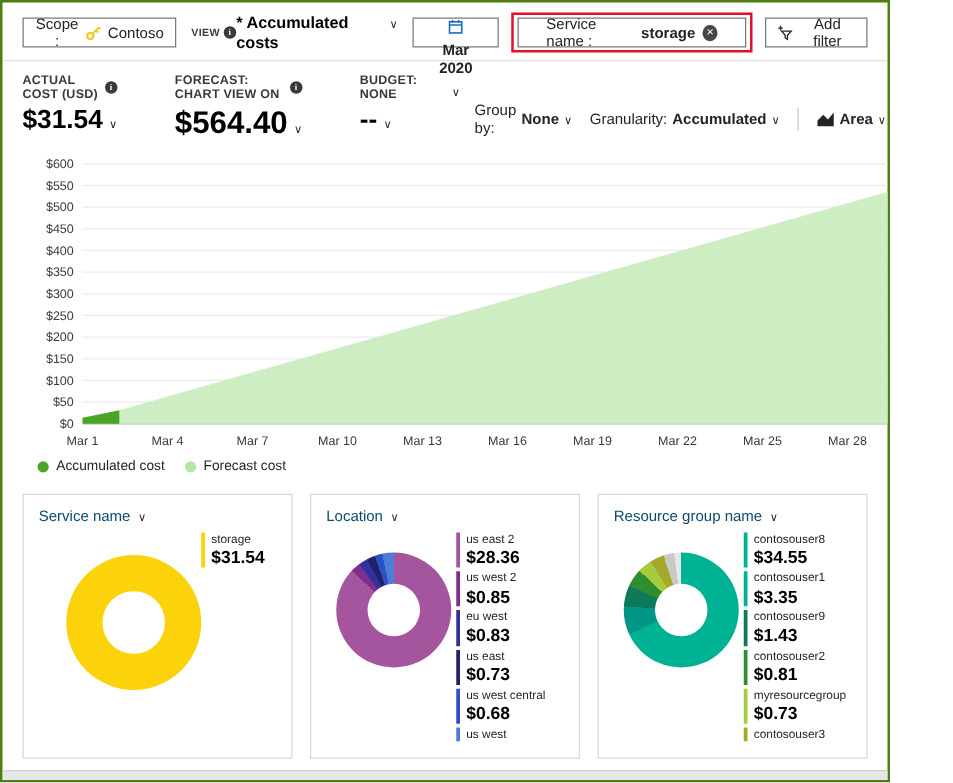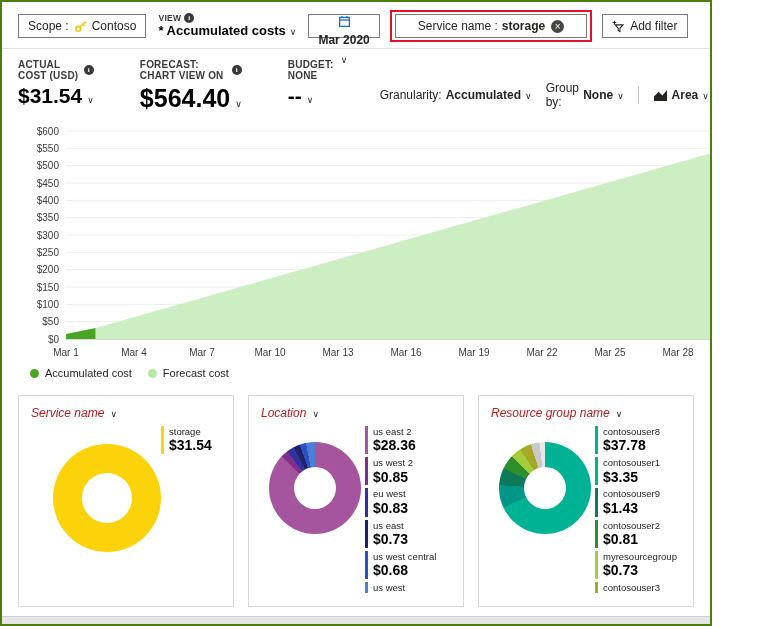--- a/index.html
+++ b/index.html
@@ -5,21 +5,21 @@
   *{box-sizing:border-box;margin:0;padding:0;}
   html,body{margin:0;padding:0;background:#fff;}
   body{font-family:"Liberation Sans","DejaVu Sans",sans-serif;color:#252423;}
   .page{position:relative;width:712px;height:626px;border:2px solid #4d7c0f;background:#fff;overflow:hidden;}
 
   
   .toolbar{display:flex;align-items:center;gap:10px;padding:8px 16px 6px;border-bottom:1px solid #e1e1e1;}
   .tb-btn{display:inline-flex;align-items:center;gap:5px;border:1px solid #7a7a7a;background:#fff;
           padding:0 9px;height:24px;font-size:12px;font-family:inherit;color:#252423;cursor:pointer;}
   .tb-btn.bold{font-weight:700;flex-direction:column;}
-  .view-block{display:flex;flex-direction:column;line-height:1.2;margin:0 2px;cursor:pointer;}
+  .view-block{display:flex;flex-direction:row;line-height:1.2;margin:0 2px;cursor:pointer;}
   .view-label-row{display:flex;align-items:center;gap:3px;font-size:8.5px;font-weight:700;color:#3b3a39;letter-spacing:.3px;}
   .view-value-row{display:flex;gap:4px;font-size:13px;font-weight:700;color:#000;}
   .info-icon{display:inline-block;width:10px;height:10px;border-radius:50%;background:#3b3a39;color:#fff;
              font-size:7px;line-height:10px;text-align:center;flex-shrink:0;}
   .info-icon::after{content:"i";font-family:"Liberation Serif",serif;}
   .chev::after{content:"\2228";font-size:9px;font-weight:400;color:#252423;}
   .annotation{border:2px solid #e3102c;padding:2px 3px;display:inline-flex;align-items:center;}
   .filter-pill{display:inline-flex;align-items:center;gap:4px;border:1px solid #7a7a7a;background:#fff;
                padding:0 22px;height:24px;font-size:12px;cursor:pointer;}
   .filter-pill b{font-weight:700;}
@@ -44,21 +44,21 @@
   .chart-wrap{margin:6px 10px 0;}
   #main-chart{width:742px;height:244px;display:block;}
   #main-chart text{font-family:"Liberation Sans","DejaVu Sans",sans-serif;}
   .chart-legend{display:flex;gap:16px;margin:2px 0 0 28px;font-size:11px;align-items:center;}
   .cl-item{display:flex;align-items:center;gap:6px;cursor:pointer;}
   .cl-dot{width:9px;height:9px;border-radius:50%;flex-shrink:0;}
 
   
   .cards{display:flex;gap:14px;margin:16px 16px 0;}
   .card{flex:1;border:1px solid #d8d8d8;height:212px;padding:10px 12px;overflow:hidden;background:#fff;}
-  .card-title{display:flex;align-items:center;gap:6px;font-size:12px;color:#b91c1c;cursor:pointer;font-style:italic;}
+  .card-title{display:flex;align-items:center;gap:6px;font-size:12px;color:#0c4a6e;cursor:pointer;}
   .card-body{display:flex;margin-top:6px;}
   .donut{border-radius:50%;position:relative;flex-shrink:0;cursor:pointer;}
   .donut::after{content:"";position:absolute;inset:27%;border-radius:50%;background:#fff;}
   .card:not(.card-large) .donut{width:92px;height:92px;margin:16px 4px 0 8px;}
   .card-large .donut{width:108px;height:108px;margin:18px 0 0 22px;}
   .card-legend{margin-left:auto;display:flex;flex-direction:column;gap:3px;width:106px;}
   .li{display:flex;gap:5px;}
   .li-swatch{width:3px;flex-shrink:0;}
   .li-name{font-size:9.5px;color:#252423;line-height:1.2;}
   .li-value{font-size:14px;font-weight:700;color:#000;line-height:1.2;}
@@ -151,27 +151,27 @@
         <span>BUDGET: NONE</span>
       </div>
       <div class="kpi-value budget">
         <span>--</span>
         <span class="chev"></span>
       </div>
     </div>
 
     <div class="chart-controls">
       <div class="ctrl">
+        <span>Group by:</span>
+        <span class="ctrl-value">None</span>
+        <span class="chev"></span>
+      </div>
+      <div class="ctrl">
         <span>Granularity:</span>
         <span class="ctrl-value">Accumulated</span>
-        <span class="chev"></span>
-      </div>
-      <div class="ctrl">
-        <span>Group by:</span>
-        <span class="ctrl-value">None</span>
         <span class="chev"></span>
       </div>
       <span class="vsep"></span>
       <div class="ctrl">
         <span style="display:inline-flex;">
           <svg width="15" height="13" viewBox="0 0 16 14">
               <path d="M1 13 L1 8 L6 3 L10 7 L15 1 L15 13 Z" fill="#252423"></path>
             </svg>
         </span>
         <span class="ctrl-value">Area</span>
@@ -311,21 +311,21 @@
           <span>Resource group name</span>
           <span class="chev"></span>
         </div>
         <div class="card-body">
           <div class="donut" style="background: conic-gradient(rgb(0, 178, 148) 0%, rgb(0, 178, 148) 68%, rgb(0, 150, 136) 68%, rgb(0, 150, 136) 76%, rgb(14, 122, 90) 76%, rgb(14, 122, 90) 82%, rgb(47, 143, 47) 82%, rgb(47, 143, 47) 87%, rgb(164, 204, 60) 87%, rgb(164, 204, 60) 91%, rgb(166, 168, 42) 91%, rgb(166, 168, 42) 95%, rgb(200, 200, 200) 95%, rgb(200, 200, 200) 98%, rgb(230, 230, 230) 98%, rgb(230, 230, 230) 100%);"></div>
           <div class="card-legend">
             <div class="li">
               <span class="li-swatch" style="background: rgb(0, 178, 148);"></span>
               <div>
                 <div class="li-name">contosouser8</div>
-                <div class="li-value">$37.78</div>
+                <div class="li-value">$34.55</div>
               </div>
             </div>
             <div class="li">
               <span class="li-swatch" style="background: rgb(0, 178, 148);"></span>
               <div>
                 <div class="li-name">contosouser1</div>
                 <div class="li-value">$3.35</div>
               </div>
             </div>
             <div class="li">

